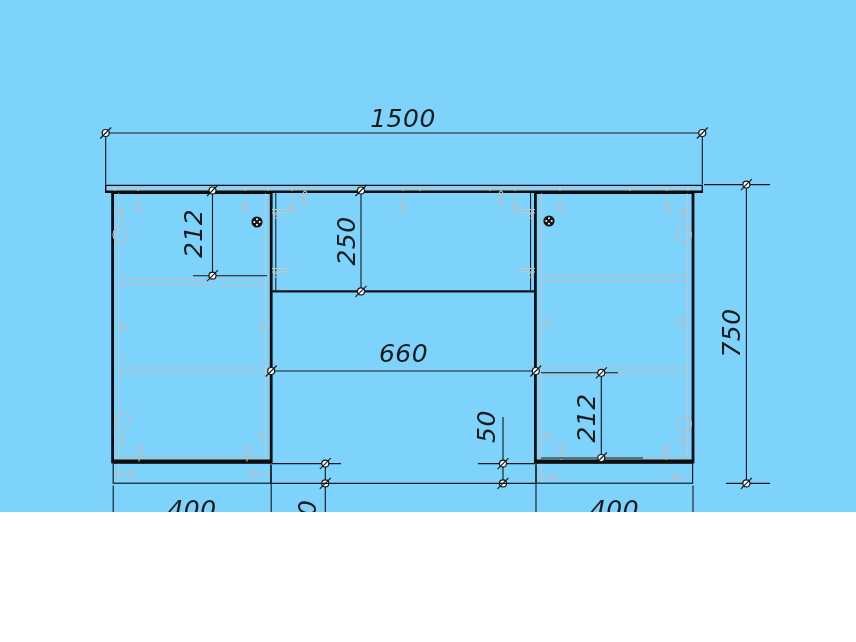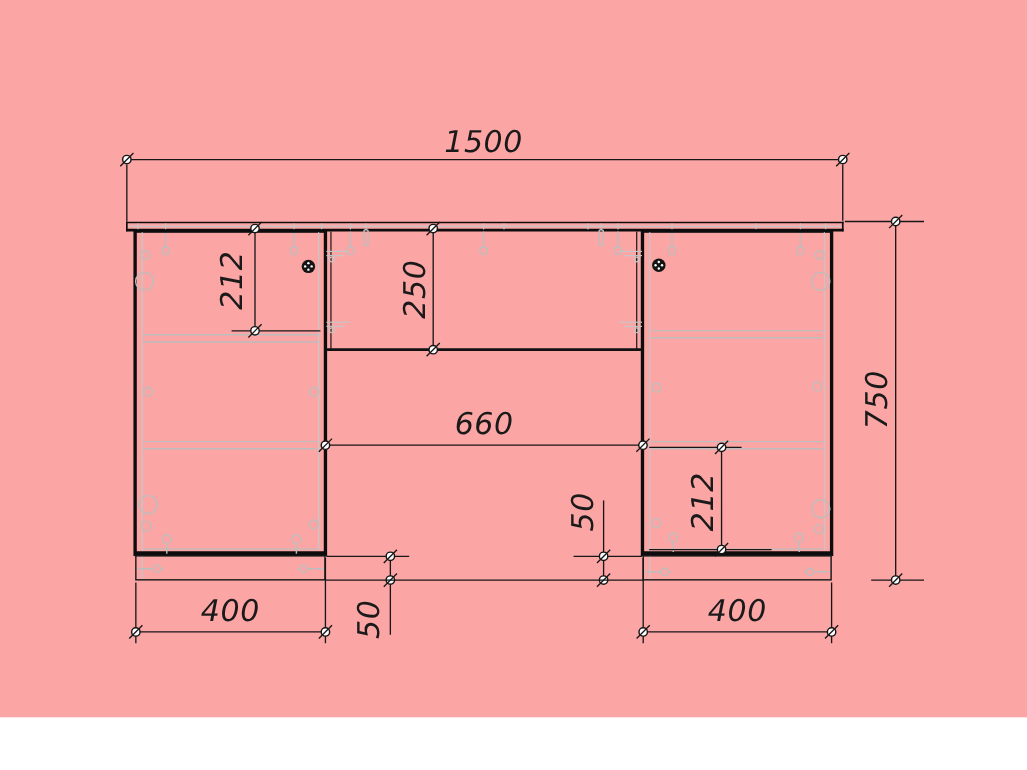--- a/index.html
+++ b/index.html
@@ -1,16 +1,16 @@
 <!DOCTYPE html>
 <html><head>
 <meta charset="utf-8">
 <style>
   html,body{margin:0;padding:0;background:#fff;}
-  .stage{position:relative;width:856px;height:598px;background:#fca5a5;overflow:hidden;text-decoration:underline;}
+  .stage{position:relative;width:856px;height:512px;background:#7dd3fc;overflow:hidden;text-decoration:underline;}
   svg{display:block}
   .dimtxt{font-family:"DejaVu Sans",sans-serif;font-style:italic;font-size:25px;fill:#1a1a1a;letter-spacing:.5px;}
   .ln{stroke:#161616;stroke-width:1.1;fill:none;}
   .thin{stroke:#161616;stroke-width:1;fill:none;}
   .thick{stroke:#0d0d0d;stroke-width:2.8;fill:none;}
   .edge{stroke:#0d0d0d;stroke-width:1.4;fill:none;}
   .band{stroke:#0d0d0d;stroke-width:2.4;fill:none;}
   .xthick{stroke:#0d0d0d;stroke-width:3.6;fill:none;}
   .pan{stroke:#111;stroke-width:2.2;fill:none;}
   .plinth{stroke:#1a1a1a;stroke-width:1.2;fill:none;}

